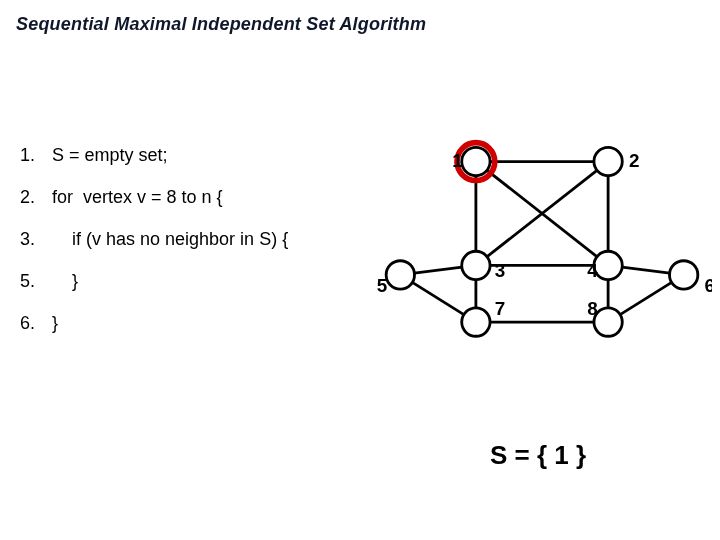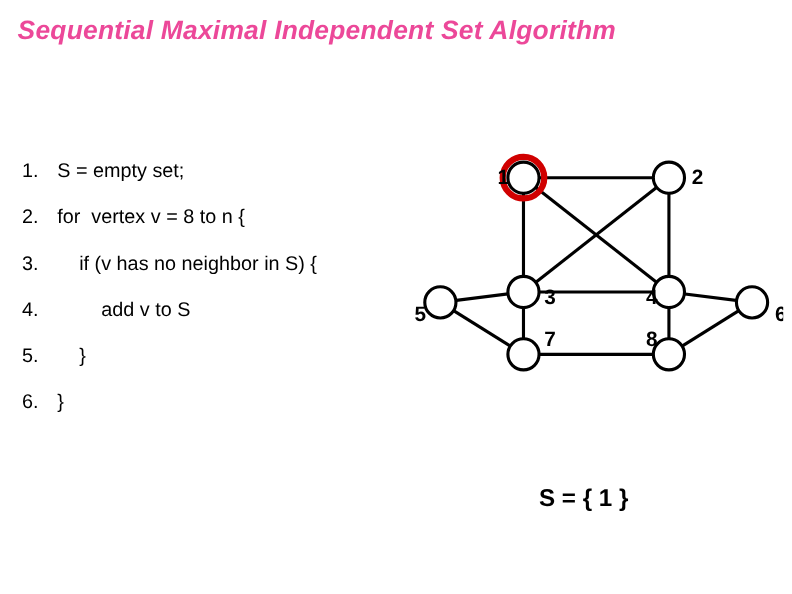--- a/index.html
+++ b/index.html
@@ -14,24 +14,24 @@
   }
   .slide {
     position: relative;
     width: 720px;
     height: 540px;
   }
   .title {
     position: absolute;
     left: 16px;
     top: 14px;
-    font-size: 24px;
+    font-size: 18px;
     font-weight: bold;
     font-style: italic;
-    color: #ec4899;
+    color: #0f172a;
     letter-spacing: 0.2px;
   }
   .code {
     position: absolute;
     left: 20px;
     top: 134px;
     font-size: 18px;
     line-height: 42px;
     font-family: Liberation Sans, sans-serif;
   }
@@ -46,35 +46,34 @@
     position: absolute;
     left: 372px;
     top: 126px;
     width: 340px;
     height: 260px;
   }
   .result {
     position: absolute;
     left: 490px;
     top: 440px;
-    font-size: 22px;
+    font-size: 26px;
     font-weight: bold;
   }
 </style>
 </head>
 <body>
 
 <div class="slide">
   <div class="title">Sequential Maximal Independent Set Algorithm</div>
 
   <div class="code">
     <div class="code-row"><span class="num">1.</span>  <span>S = empty set;</span></div>
     <div class="code-row"><span class="num">2.</span>  <span>for  vertex v = 8 to n {</span></div>
     <div class="code-row"><span class="num">3.</span>      <span>if (v has no neighbor in S) {</span></div>
-    <div class="code-row"><span class="num">4.</span>          <span>add v to S</span></div>
     <div class="code-row"><span class="num">5.</span>      <span>}</span></div>
     <div class="code-row"><span class="num">6.</span>  <span>}</span></div>
   </div>
 
   <svg class="graph" viewBox="0 0 360 260">
       <line x1="110" y1="30" x2="250" y2="30" stroke="#000" stroke-width="3"></line>
       <line x1="110" y1="30" x2="110" y2="140" stroke="#000" stroke-width="3"></line>
       <line x1="110" y1="30" x2="250" y2="140" stroke="#000" stroke-width="3"></line>
       <line x1="250" y1="30" x2="110" y2="140" stroke="#000" stroke-width="3"></line>
       <line x1="250" y1="30" x2="250" y2="140" stroke="#000" stroke-width="3"></line>

